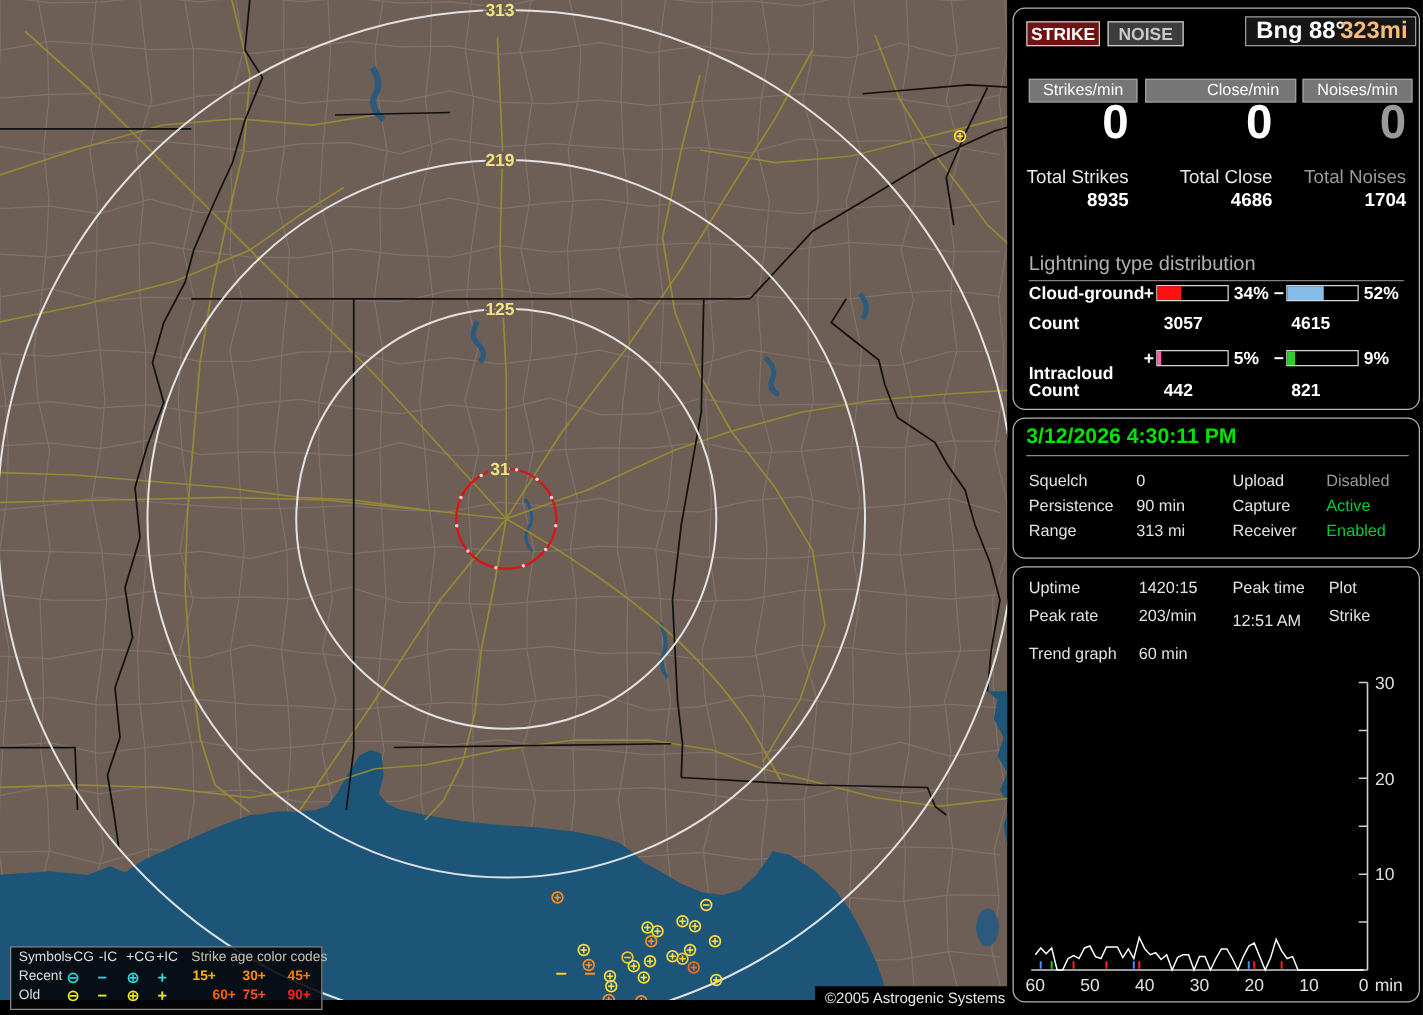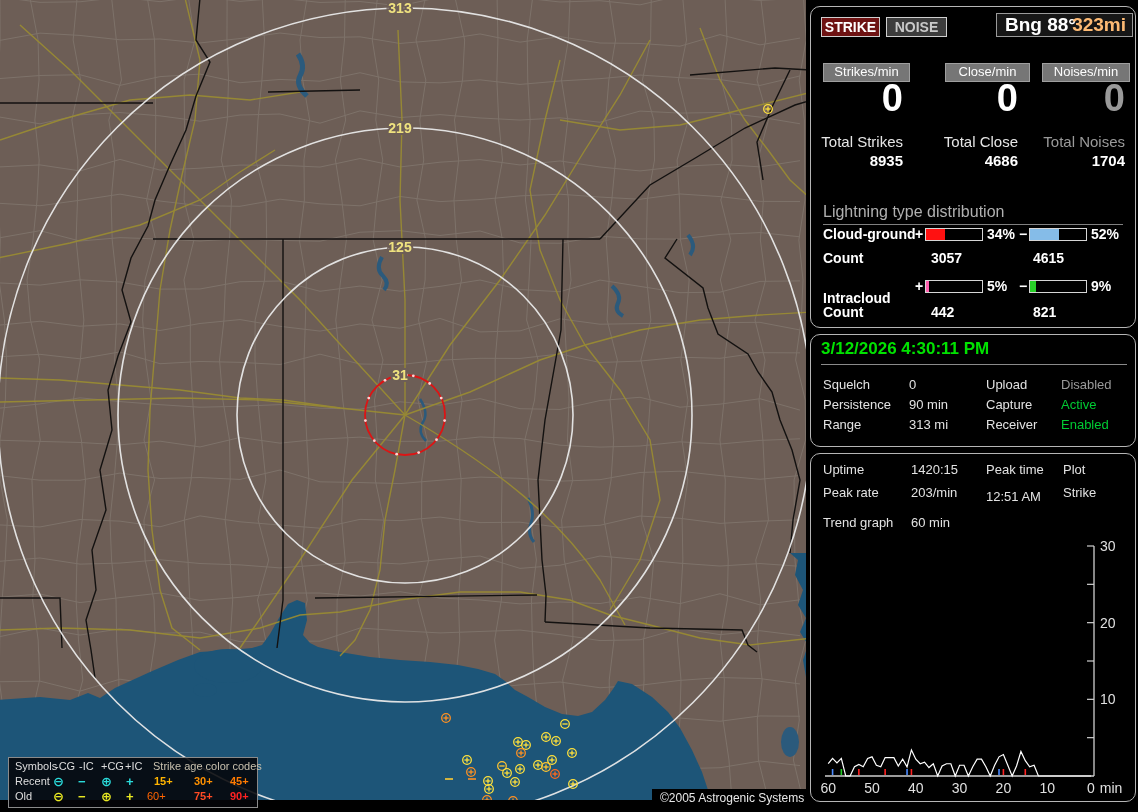--- a/index.html
+++ b/index.html
@@ -252,39 +252,39 @@
         <span class="lg-abs" style="left: 92px; top: 16px; color: rgb(42, 219, 219); font-size: 13px; font-weight: bold;">⊕</span>
         <span class="lg-abs" style="left: 117px; top: 16px; color: rgb(42, 219, 219); font-size: 13px; font-weight: bold;">+</span>
         <span class="lg-abs" style="left: 145px; top: 17px; color: rgb(255, 180, 0); font-weight: bold;">15+</span>
         <span class="lg-abs" style="left: 185px; top: 17px; color: rgb(255, 145, 0); font-weight: bold;">30+</span>
         <span class="lg-abs" style="left: 221px; top: 17px; color: rgb(255, 122, 0); font-weight: bold;">45+</span>
         <span class="lg-abs" style="left: 6px; top: 32px; color: rgb(221, 221, 221);">Old</span>
         <span class="lg-abs" style="left: 44px; top: 31px; color: rgb(232, 232, 34); font-size: 13px; font-weight: bold;">⊖</span>
         <span class="lg-abs" style="left: 69px; top: 31px; color: rgb(232, 232, 34); font-size: 13px; font-weight: bold;">−</span>
         <span class="lg-abs" style="left: 92px; top: 31px; color: rgb(232, 232, 34); font-size: 13px; font-weight: bold;">⊕</span>
         <span class="lg-abs" style="left: 117px; top: 31px; color: rgb(232, 232, 34); font-size: 13px; font-weight: bold;">+</span>
-        <span class="lg-abs" style="left: 138px; top: 32px; color: rgb(255, 100, 0); font-weight: normal;">60+</span>
+        <span class="lg-abs" style="left: 161px; top: 32px; color: rgb(255, 100, 0); font-weight: bold;">60+</span>
         <span class="lg-abs" style="left: 185px; top: 32px; color: rgb(255, 74, 36); font-weight: bold;">75+</span>
         <span class="lg-abs" style="left: 221px; top: 32px; color: rgb(255, 34, 34); font-weight: bold;">90+</span>
       </div>
     <div id="copyright">©2005 Astrogenic Systems</div>
   </div>
 
   <div id="panel">
 
     <div class="pbox" id="box1">
       <div class="btn" id="btn-strike">STRIKE</div>
       <div class="btn" id="btn-noise">NOISE</div>
       <div id="bng">
         <span class="lab">Bng 88°</span>
         <span class="rng">323mi</span>
       </div>
 
       <div class="chip" style="left:12px;width:85px;">Strikes/min</div>
-      <div class="chip" style="left:134px;width:83px;">Close/min</div>
+      <div class="chip" style="left:105px;width:83px;padding-left:36px;">Close/min</div>
       <div class="chip" style="left:231px;width:86px;">Noises/min</div>
 
       <div class="bigzero" style="right:232px;">0</div>
       <div class="bigzero" style="right:117px;">0</div>
       <div class="bigzero dim" style="right:10px;">0</div>
 
       <div class="totlab" style="right:232px;">Total Strikes</div>
       <div class="totlab" style="right:117px;">Total Close</div>
       <div class="totlab dim" style="right:10px;">Total Noises</div>
       <div class="totval" style="right:232px;">8935</div>

